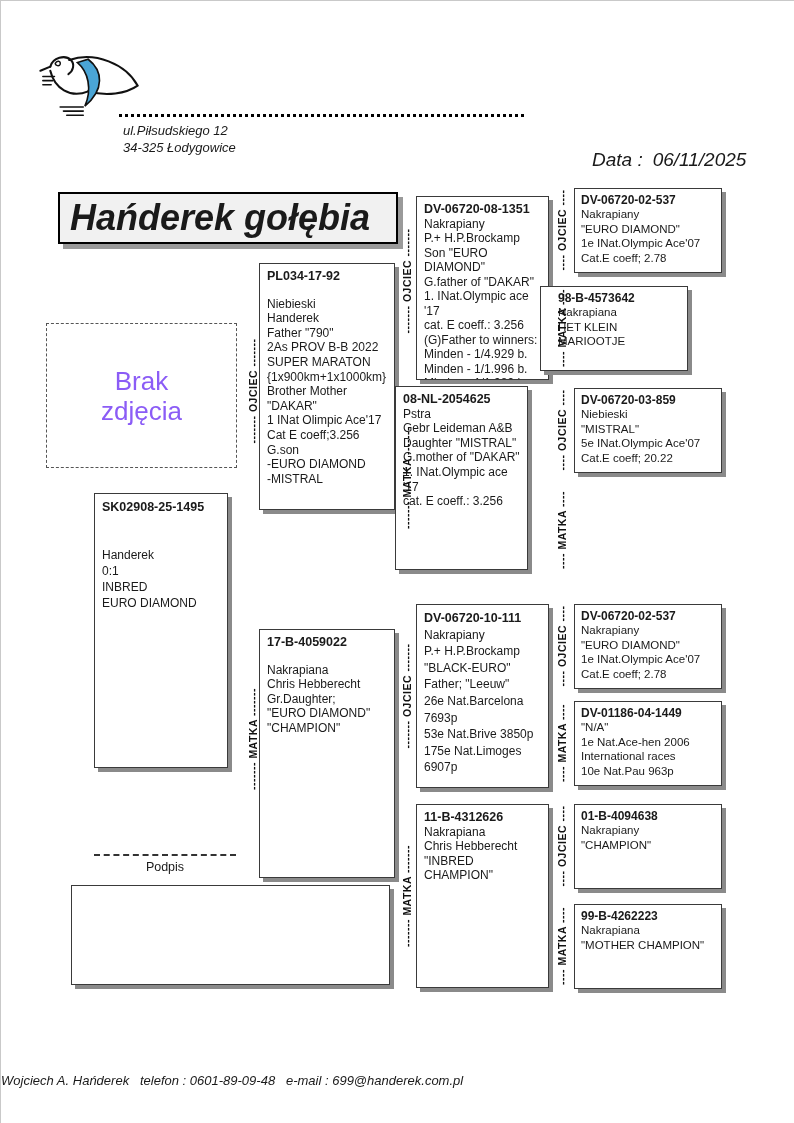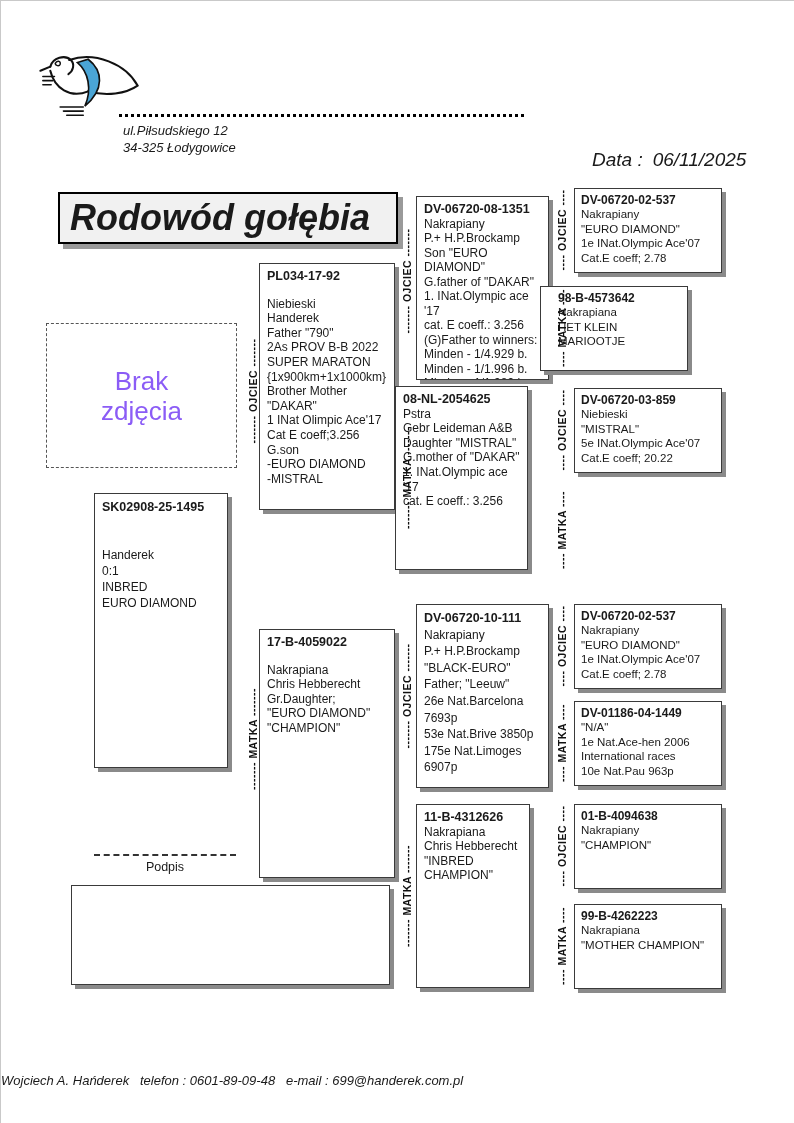--- a/index.html
+++ b/index.html
@@ -49,21 +49,21 @@
   .gap-md { margin-top:13px; }
   .gap-lg { margin-top:32px; }
 
   #box-subject { left:93px;  top:492px; width:134px; height:275px; line-height:16px; }
   #box-father  { left:258px; top:262px; width:136px; height:247px; }
   #box-mother  { left:258px; top:628px; width:136px; height:249px; }
 
   #box-gp0 { left:415px; top:195px; width:133px; height:184px; line-height:14.5px; }
   #box-gp1 { left:394px; top:385px; width:133px; height:184px; }
   #box-gp2 { left:415px; top:603px; width:133px; height:184px; line-height:16.6px; }
-  #box-gp3 { left:415px; top:803px; width:114px; height:184px; }
+  #box-gp3 { left:415px; top:803px; width:133px; height:184px; }
 
   .ggp { width:148px; height:85px; font-size:11.5px; line-height:14.4px; padding:4px 6px; }
   .ggp .ring { font-size:12px; }
   #box-ggp0 { left:573px; top:187px; }
   #box-ggp1 { left:539px; top:285px;padding-left:17px; }
   #box-ggp2 { left:573px; top:387px; }
   #box-ggp3 { left:573px; top:487px; }
   #box-ggp4 { left:573px; top:603px; }
   #box-ggp5 { left:573px; top:700px; }
   #box-ggp6 { left:573px; top:803px; }
@@ -107,21 +107,21 @@
     <path d="M18 24 C23 45, 42 58, 64 49"></path>
     <path d="M64 10 C82 24, 84 47, 60 67 C69 46, 64 25, 51 14 Z" fill="#4aa5d6" stroke-width="2"></path>
     <path d="M9 31 h14 M9 36 h12 M9 41 h10" stroke-width="2"></path>
     <path d="M30 68 h28 M34 73 h24 M38 78 h20" stroke-width="2"></path>
   </svg>
   <div id="brand-rule"></div>
   <div id="addr1" class="addr">ul.Piłsudskiego 12</div>
   <div id="addr2" class="addr">34-325 Łodygowice</div>
   <div id="date-line"><span>Data :</span><span class="v">06/11/2025</span></div>
 
-  <div id="title-box">Rodowód gołębia</div>
+  <div id="title-box">Hańderek gołębia</div>
 
   <div id="photo-box">Brak
 zdjęcia</div>
 
   <div class="pbox" id="box-subject">
     <div class="ring">SK02908-25-1495</div>
     <div class="lines gap-lg">Handerek
 0:1
 INBRED
 EURO DIAMOND</div>

